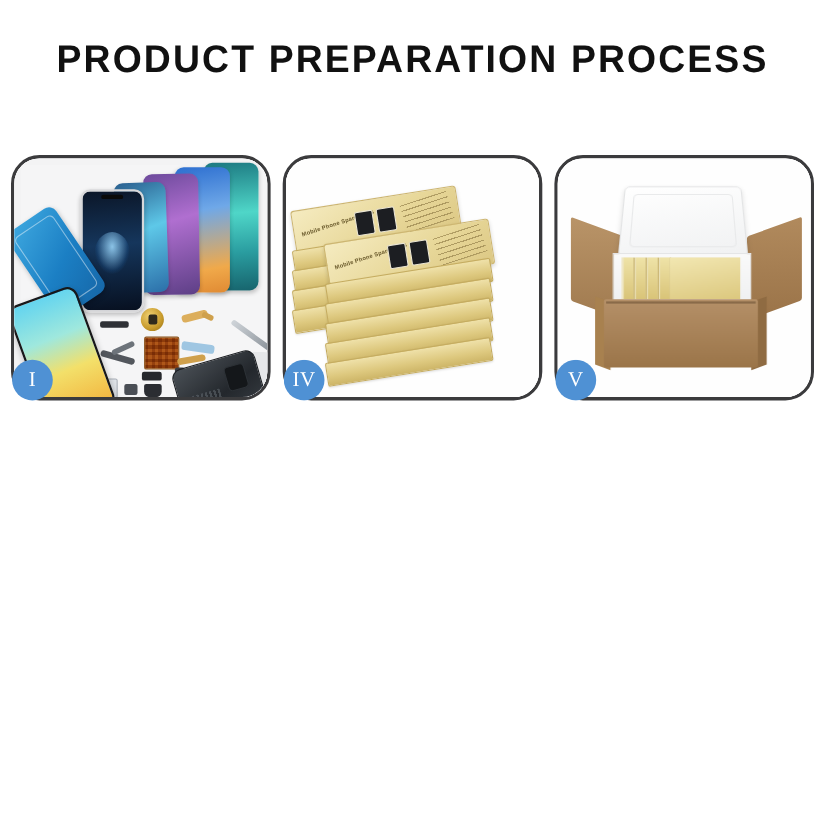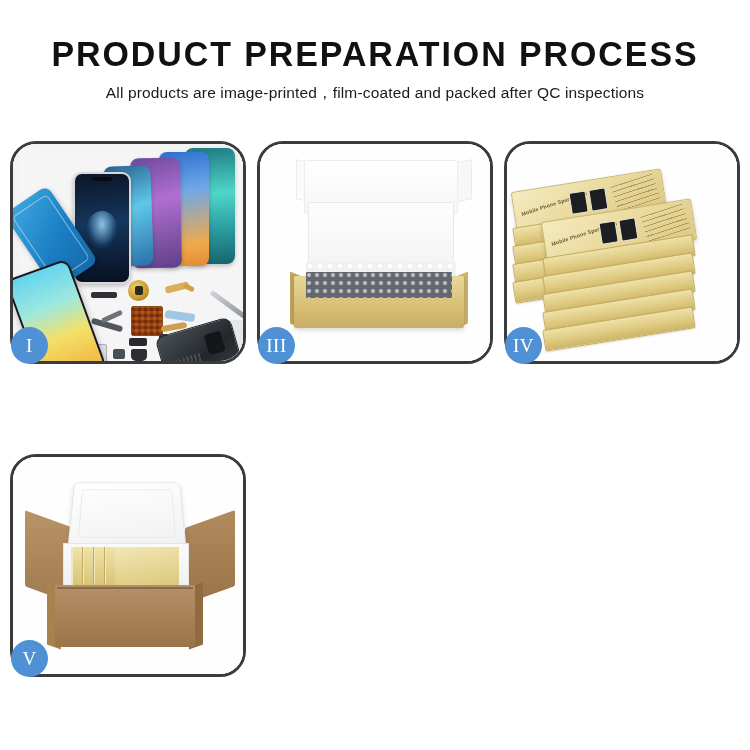--- a/index.html
+++ b/index.html
@@ -175,21 +175,20 @@
   .c6-tab2{position:absolute;left:50px;top:160px;width:18px;height:22px;background:#9e7d55;transform:skewY(22deg);}
   .c6-shadow{position:absolute;left:16px;top:170px;width:188px;height:24px;background:radial-gradient(ellipse at 50% 50%,rgba(0,0,0,.10),transparent 70%);}
 </style>
 </head>
 <body>
 
 <div class="page">
 
   <div class="header">
     <div class="title">PRODUCT PREPARATION PROCESS</div>
-    <div class="subtitle">All products are image-printed，film-coated and packed after QC inspections</div>
   </div>
 
   <div class="grid">
 
     <div class="panel p1">
       <div class="panel-inner">
         <div class="shelf"></div>
         <div class="whitecard"></div>
 
         <div class="ph ph-d"></div>
@@ -219,36 +218,20 @@
         <div class="part pt-back"></div>
         <div class="part pt-hand"></div>
         <div class="part pt-tweez"></div>
         <div class="part pt-screw1"></div>
         <div class="part pt-screw2"></div>
       </div>
       <div class="badge">I</div>
     </div>
 
 
-    <div class="panel p3">
-      <div class="panel-inner">
-        <div class="bg"></div>
-        <div class="b3-lidL"></div>
-        <div class="b3-lidR"></div>
-        <div class="b3-lid"></div>
-        <div class="b3-foam"></div>
-        <div class="b3-bubble"></div>
-        <div class="b3-trayL"></div>
-        <div class="b3-trayR"></div>
-        <div class="b3-tray">
-          <div class="b3-trayIn"></div>
-        </div>
-      </div>
-      <div class="badge">III</div>
-    </div>
 
     <div class="panel p4">
       <div class="panel-inner">
         <div class="bg"></div>
 
         <div class="stk" style="left:6px;top:36px;">
           <div class="lidtop" style="left:0;top:0;transform:rotate(-9deg);">
             <div class="lbl">Mobile Phone Spare Parts</div>
             <div class="ph1"></div>
             <div class="ph2"></div>

